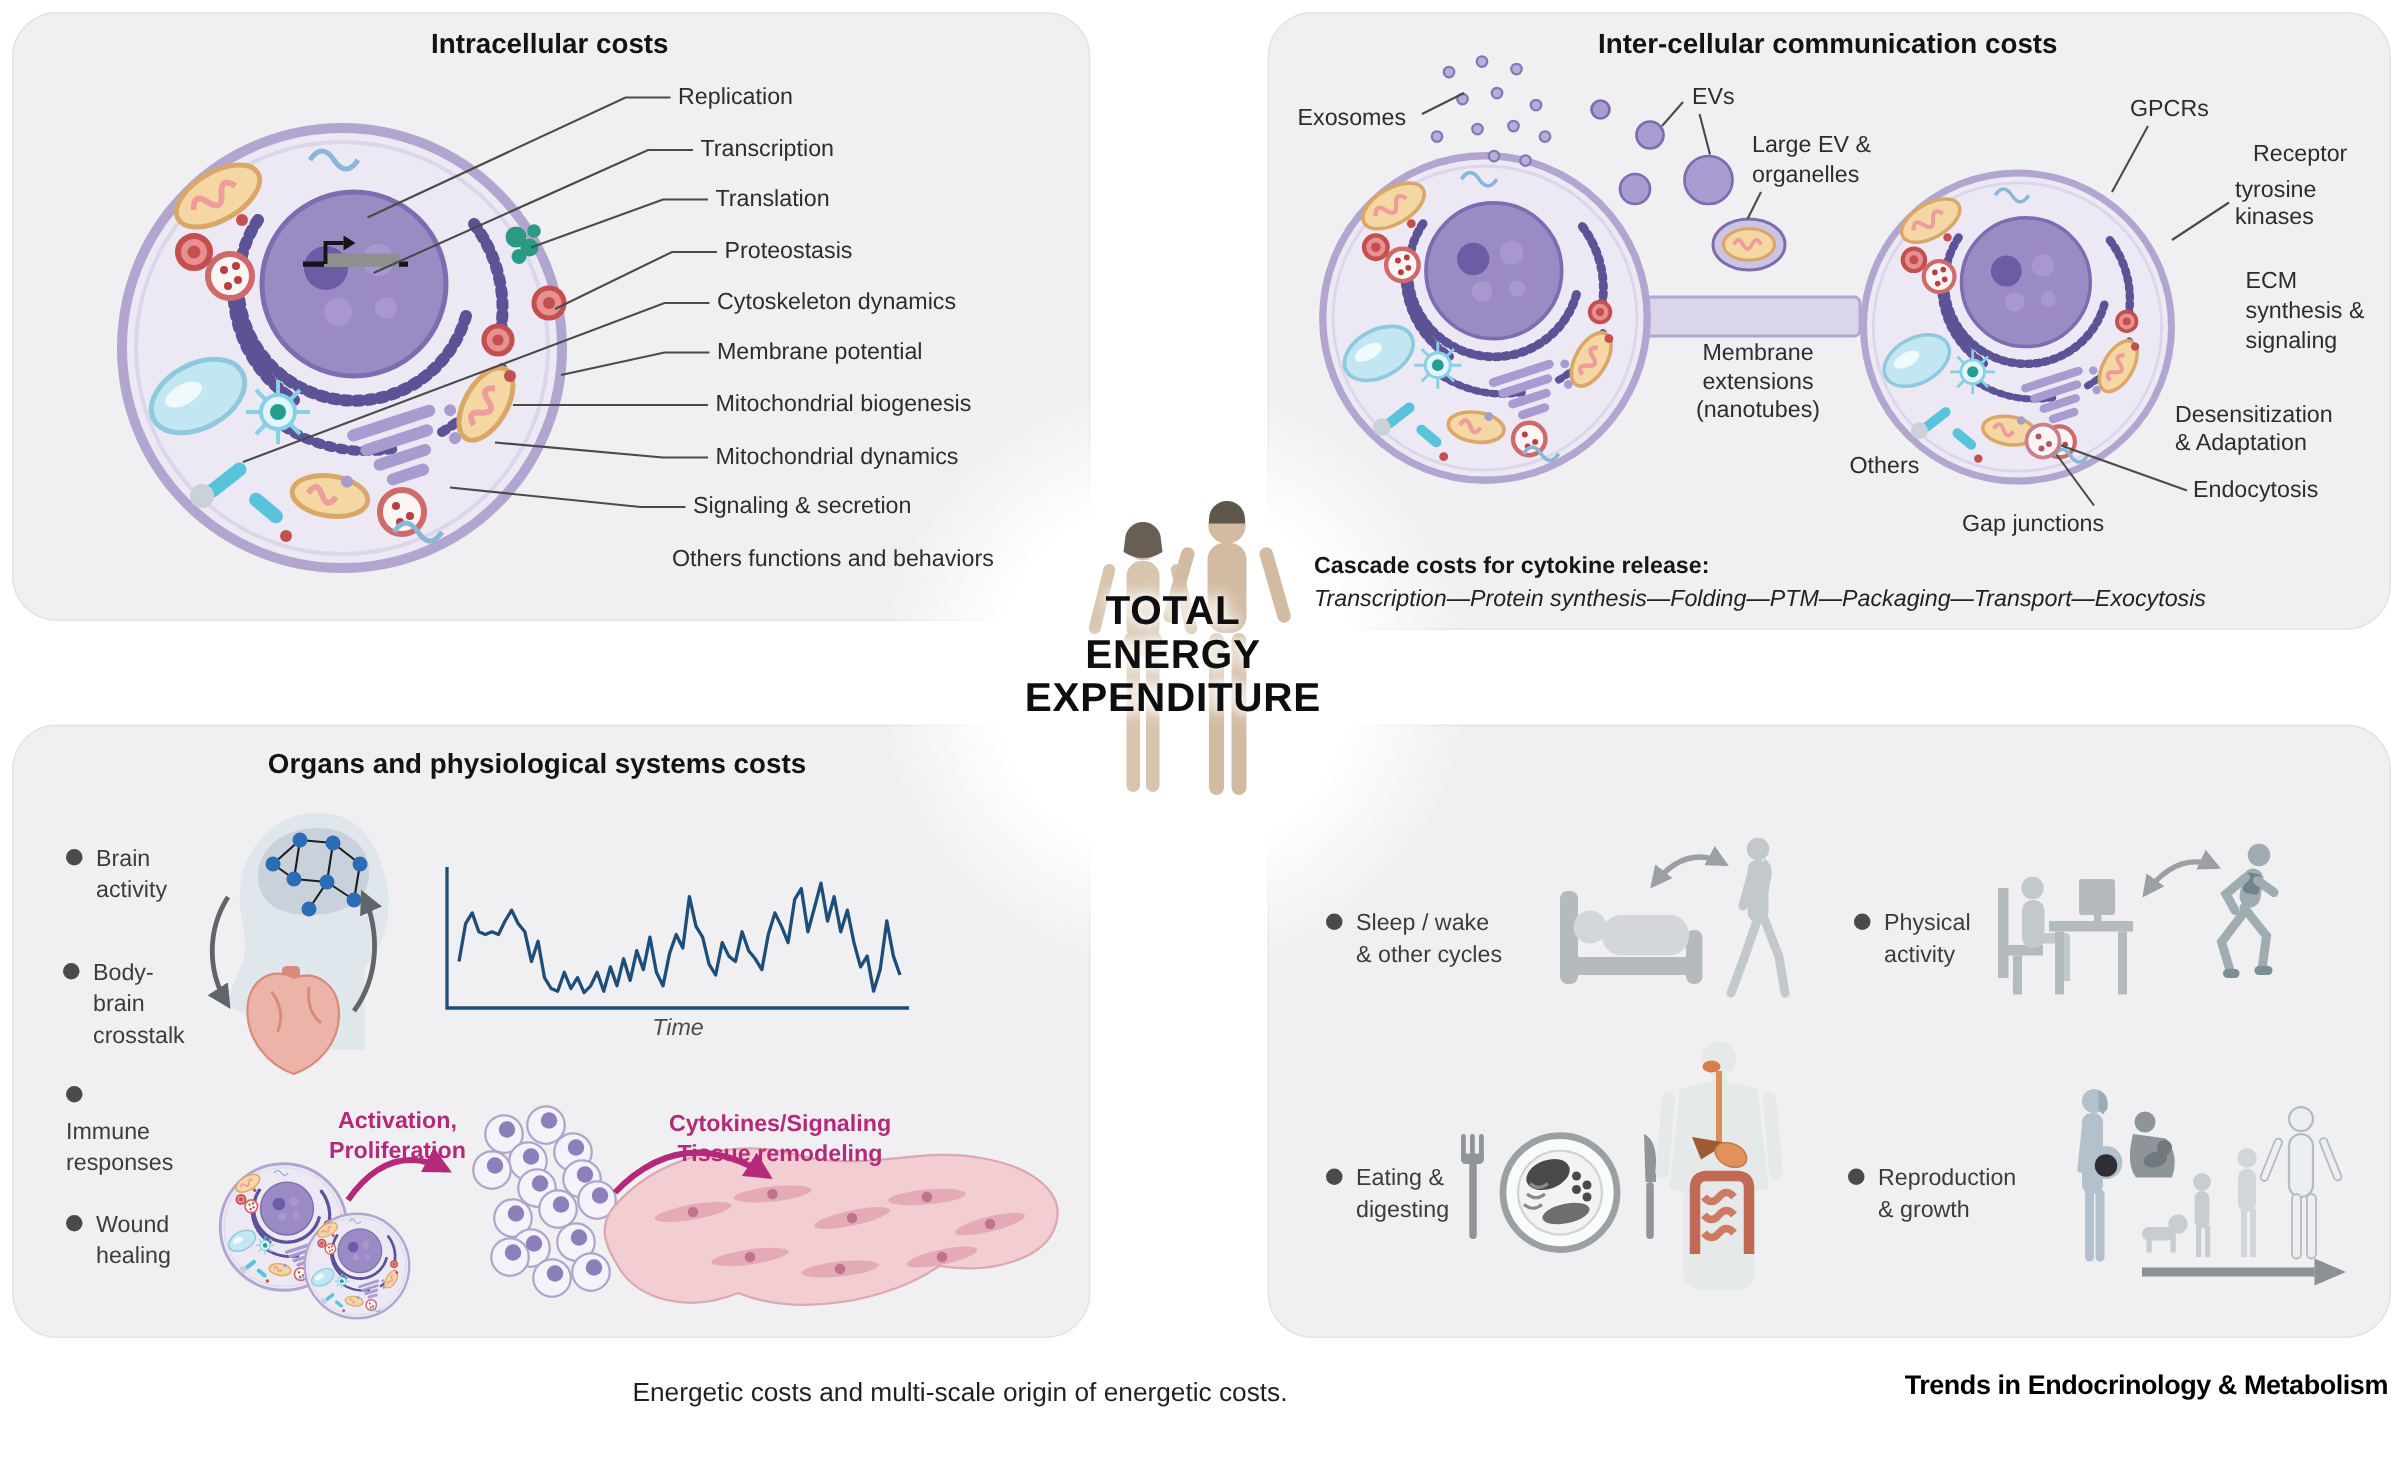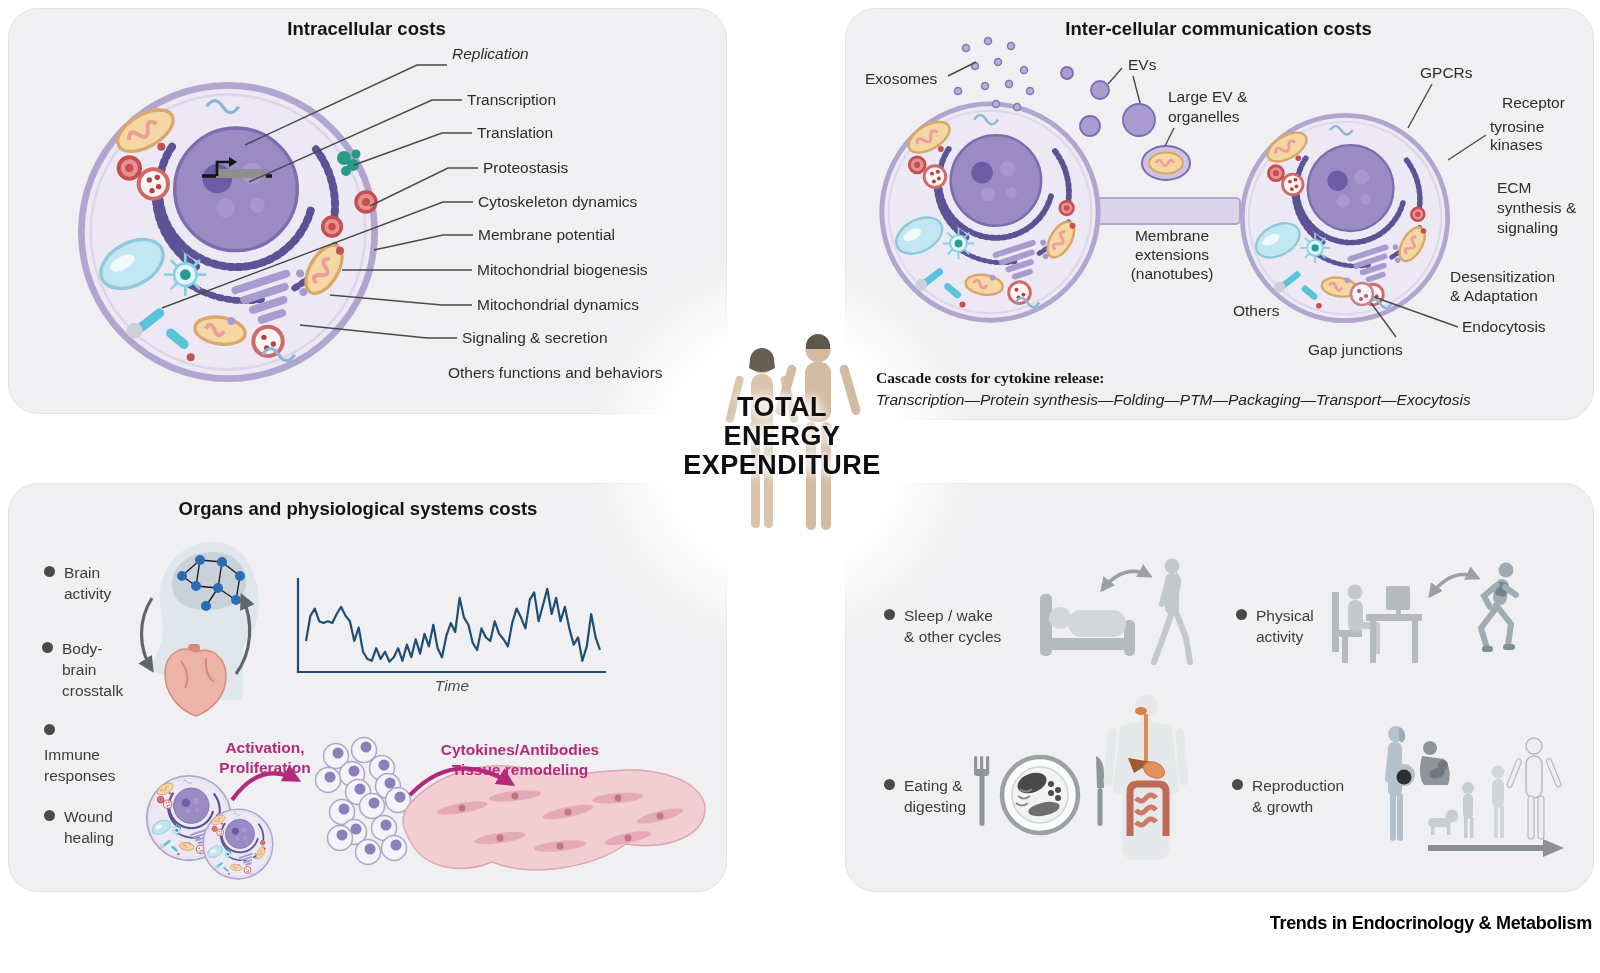--- a/index.html
+++ b/index.html
@@ -471,21 +471,21 @@
       <rect x="1528" y="796" width="6" height="43" rx="3" fill="#eceeef" stroke="#b5bbbe" stroke-width="1.2"></rect>
       <rect x="1538" y="796" width="6" height="43" rx="3" fill="#eceeef" stroke="#b5bbbe" stroke-width="1.2"></rect>
       <line x1="1428" y1="848" x2="1543" y2="848" stroke="#8a9094" stroke-width="6"></line>
       <path d="M1543,839 L1564,848 L1543,857 Z" fill="#8a9094"></path>
     </g>
   </svg>
 
   <div class="txt-layer">
 
     <div class="title" style="left:8px;top:18px;width:717px;">Intracellular costs</div>
-    <div class="lbl" style="left:452px;top:54px;font-style:italic;">Replication</div>
+    <div class="lbl" style="left:452px;top:65px;">Replication</div>
     <div class="lbl" style="left:467px;top:100px;">Transcription</div>
     <div class="lbl" style="left:477px;top:133px;">Translation</div>
     <div class="lbl" style="left:483px;top:168px;">Proteostasis</div>
     <div class="lbl" style="left:478px;top:202px;">Cytoskeleton dynamics</div>
     <div class="lbl" style="left:478px;top:235px;">Membrane potential</div>
     <div class="lbl" style="left:477px;top:270px;">Mitochondrial biogenesis</div>
     <div class="lbl" style="left:477px;top:305px;">Mitochondrial dynamics</div>
     <div class="lbl" style="left:462px;top:338px;">Signaling &amp; secretion</div>
     <div class="lbl" style="left:448px;top:373px;">Others functions and behaviors</div>
 
@@ -502,21 +502,21 @@
     <div class="lbl" style="left:1497px;top:208px;">synthesis &amp;</div>
     <div class="lbl" style="left:1497px;top:228px;">signaling</div>
     <div class="lbl center" style="left:1172px;top:236px;">Membrane</div>
     <div class="lbl center" style="left:1172px;top:255px;">extensions</div>
     <div class="lbl center" style="left:1172px;top:274px;">(nanotubes)</div>
     <div class="lbl" style="left:1450px;top:277px;">Desensitization</div>
     <div class="lbl" style="left:1450px;top:296px;">&amp; Adaptation</div>
     <div class="lbl" style="left:1233px;top:311px;">Others</div>
     <div class="lbl" style="left:1462px;top:327px;">Endocytosis</div>
     <div class="lbl" style="left:1308px;top:350px;">Gap junctions</div>
-    <div class="cascade-b" style="left:876px;top:369px;font-family:Liberation Serif, serif;">Cascade costs for cytokine release:</div>
+    <div class="cascade-b" style="left:876px;top:369px;">Cascade costs for cytokine release:</div>
     <div class="cascade-i" style="left:876px;top:391px;">Transcription—Protein synthesis—Folding—PTM—Packaging—Transport—Exocytosis</div>
 
     <div class="center-txt">
       <span>TOTAL</span><br>
       <span>ENERGY</span><br>
       <span>EXPENDITURE</span>
     </div>
 
     <div class="title" style="left:8px;top:498px;width:700px;">Organs and physiological systems costs</div>
     <div class="bullet" style="left:44px;top:562px;">
@@ -547,21 +547,21 @@
           <span>Wound</span>
           <span>healing</span>
         </span>
     </div>
     <div class="time-lbl" style="left:452px;top:686px;">Time</div>
     <div class="magenta abs" style="left:195px;top:738px;width:140px;">
       <span>Activation,</span><br>
       <span>Proliferation</span>
     </div>
     <div class="magenta abs" style="left:430px;top:740px;width:180px;">
-      <span>Cytokines/Antibodies</span><br>
+      <span>Cytokines/Signaling</span><br>
       <span>Tissue remodeling</span>
     </div>
 
     <div class="bullet" style="left:884px;top:605px;">
       <span class="dot"></span>
       <span class="lines">
           <span>Sleep / wake</span>
           <span>&amp; other cycles</span>
         </span>
     </div>
@@ -580,15 +580,16 @@
         </span>
     </div>
     <div class="bullet" style="left:1232px;top:775px;">
       <span class="dot"></span>
       <span class="lines">
           <span>Reproduction</span>
           <span>&amp; growth</span>
         </span>
     </div>
 
+    <div class="caption">Energetic costs and multi-scale origin of energetic costs.</div>
     <div class="journal">Trends in Endocrinology &amp; Metabolism</div>
   </div>
 </div>
 
 </body></html>

